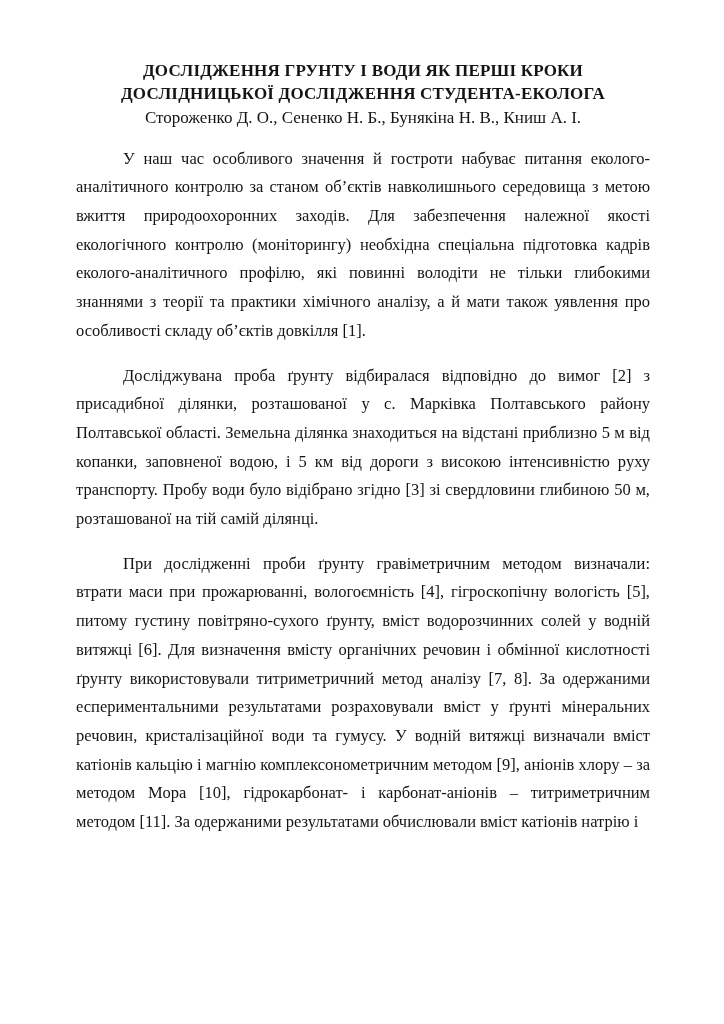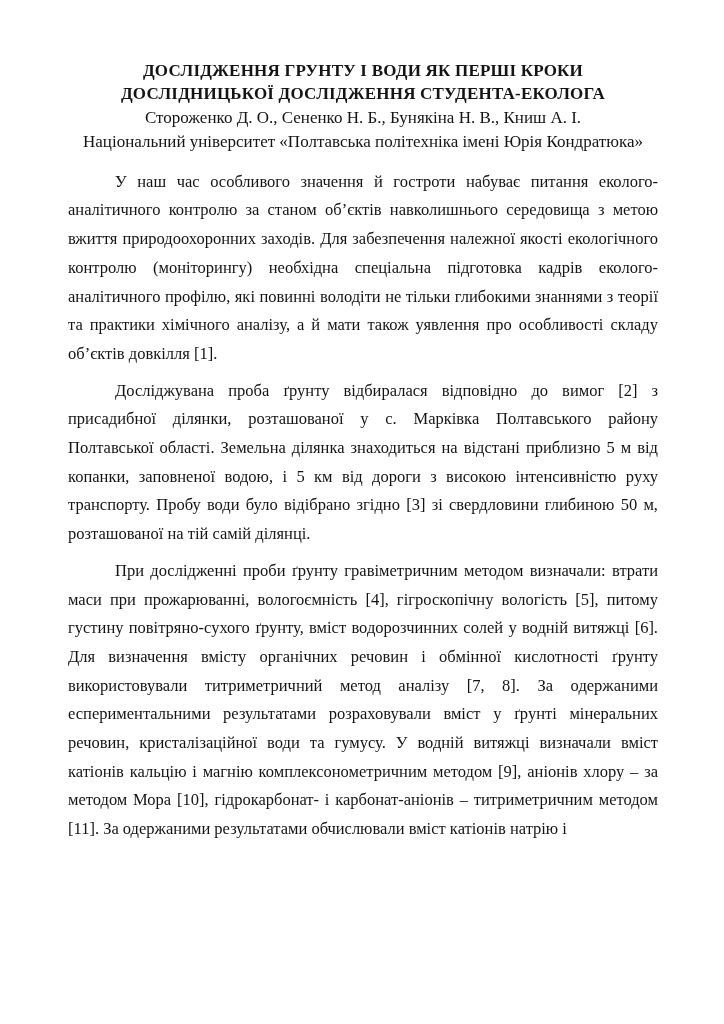--- a/index.html
+++ b/index.html
@@ -41,37 +41,36 @@
     text-align: center;
     line-height: 1.3;
   }
   .body-text {
     margin-top: 15px;
     font-size: 16.5px;
     line-height: 1.74;
     text-align: justify;
   }
   .body-text p {
-    margin: 8px;
+    margin: 16px;
     text-indent: 47px;
   }
 </style>
 </head>
 <body>
 
 <div class="page">
 
   <h1 class="title">
     <span class="title-line">ДОСЛІДЖЕННЯ ГРУНТУ І ВОДИ ЯК ПЕРШІ КРОКИ</span>
     <span class="title-line">ДОСЛІДНИЦЬКОЇ ДОСЛІДЖЕННЯ СТУДЕНТА-ЕКОЛОГА</span>
   </h1>
 
   <div class="authors">Стороженко Д. О., Сененко Н. Б., Бунякіна Н. В., Книш А. І.</div>
 
-  <div class="affiliation">Національний університет «Полтавська політехніка імені Юрія Кондратюка»</div>
 
   <div class="body-text">
     <p>У наш час особливого значення й гостроти набуває питання еколого-аналітичного контролю за станом об’єктів навколишнього середовища з метою вжиття природоохоронних заходів. Для забезпечення належної якості екологічного контролю (моніторингу) необхідна спеціальна підготовка кадрів еколого-аналітичного профілю, які повинні володіти не тільки глибокими знаннями з теорії та практики хімічного аналізу, а й мати також уявлення про особливості складу об’єктів довкілля [1].</p>
     <p>Досліджувана проба ґрунту відбиралася відповідно до вимог [2] з присадибної ділянки, розташованої у с. Марківка Полтавського району Полтавської області. Земельна ділянка знаходиться на відстані приблизно 5 м від копанки, заповненої водою, і 5 км від дороги з високою інтенсивністю руху транспорту. Пробу води було відібрано згідно [3] зі свердловини глибиною 50 м, розташованої на тій самій ділянці.</p>
     <p>При дослідженні проби ґрунту гравіметричним методом визначали: втрати маси при прожарюванні, вологоємність [4], гігроскопічну вологість [5], питому густину повітряно-сухого ґрунту, вміст водорозчинних солей у водній витяжці [6]. Для визначення вмісту органічних речовин і обмінної кислотності ґрунту використовували титриметричний метод аналізу [7, 8]. За одержаними еспериментальними результатами розраховували вміст у ґрунті мінеральних речовин, кристалізаційної води та гумусу. У водній витяжці визначали вміст катіонів кальцію і магнію комплексонометричним методом [9], аніонів хлору – за методом Мора [10], гідрокарбонат- і карбонат-аніонів – титриметричним методом [11]. За одержаними результатами обчислювали вміст катіонів натрію і</p>
   </div>
 
 </div>
 
 </body></html>

